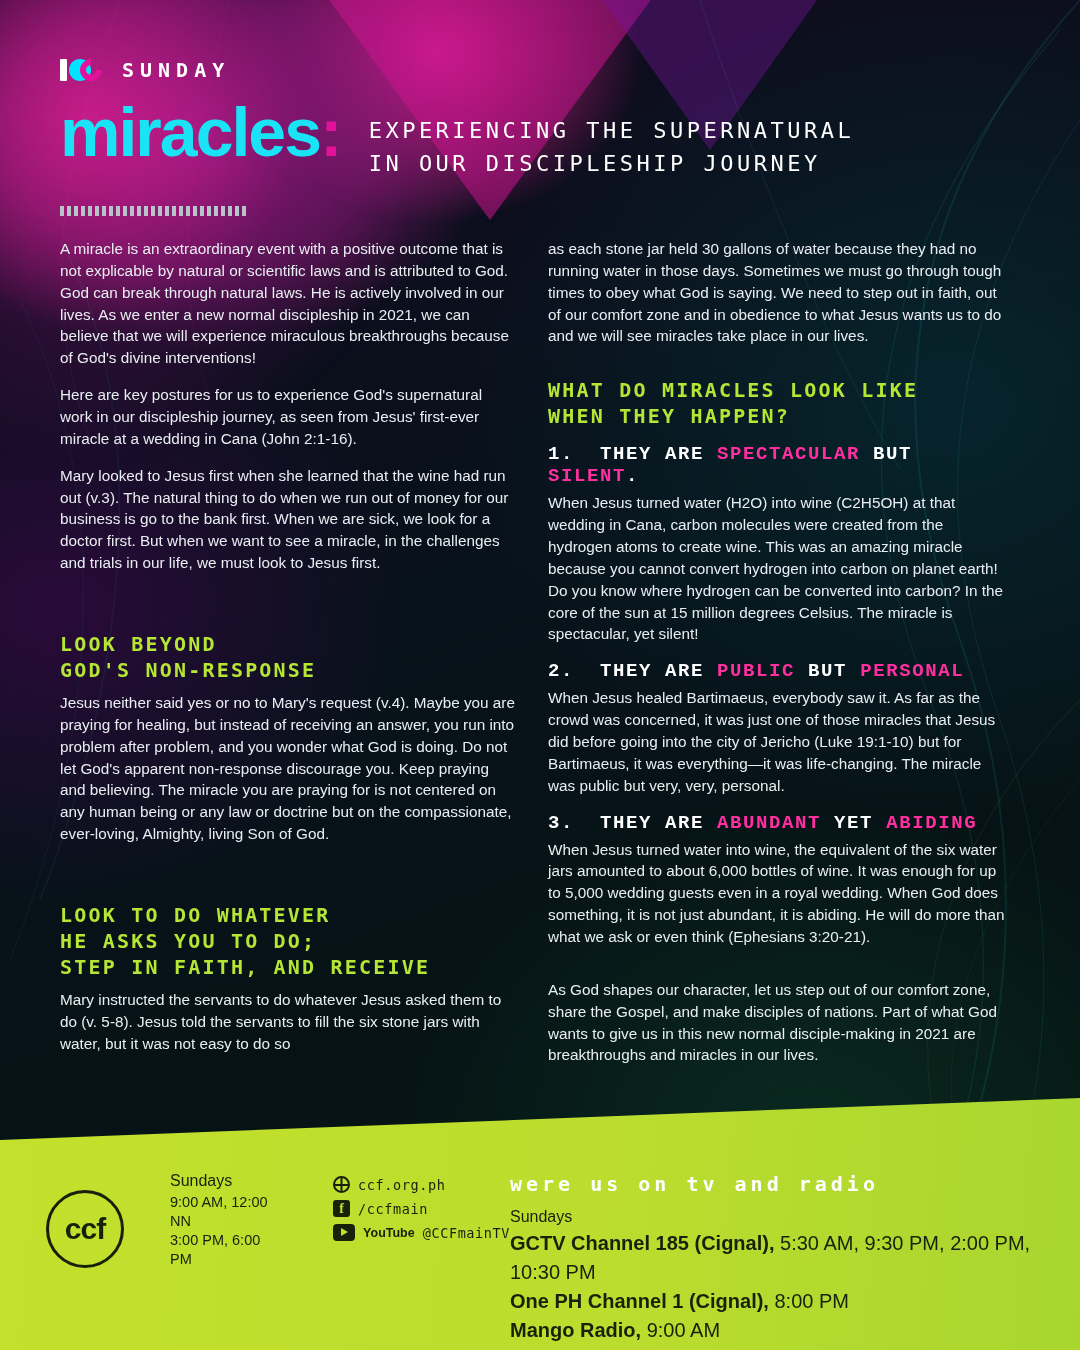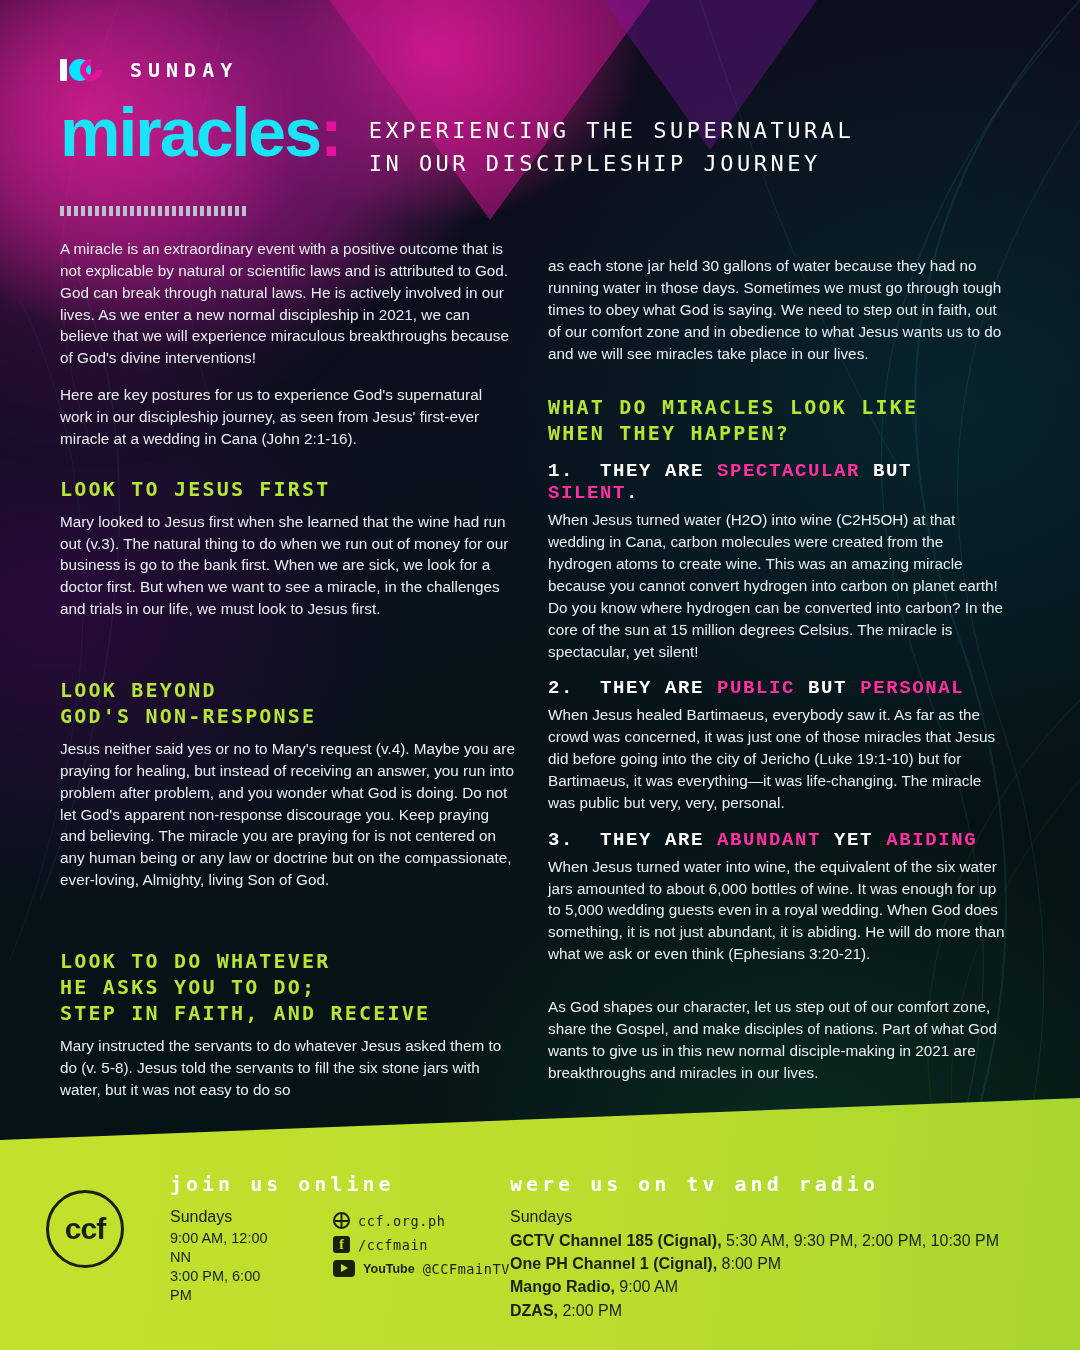--- a/index.html
+++ b/index.html
@@ -47,21 +47,21 @@
     position: absolute; left: -120px; top: -80px;
     width: 520px; height: 560px;
     background: radial-gradient(circle at 40% 35%, rgba(230,30,150,.75), rgba(120,15,110,.25) 45%, rgba(0,0,0,0) 72%);
     filter: blur(8px);
   }
 
   
   .content { position: relative; z-index: 3; }
 
   .header { padding: 58px 0 0 60px; }
-  .brand-row { display: flex; align-items: center; gap: 28px; }
+  .brand-row { display: flex; align-items: center; gap: 20px; }
   .brand-logo {
     display: flex; align-items: center; gap: 2px;
   }
   .logo-bar {
     width: 7px; height: 22px; background: #ffffff; border-radius: 1px;
   }
   .logo-o {
     width: 22px; height: 22px; border-radius: 50%;
     background: #00e5ff;
   }
@@ -92,21 +92,20 @@
   .dashrule {
     margin: 26px 0 0 0;
     width: 186px; height: 10px;
     background: repeating-linear-gradient(90deg, #b9c3cc 0 4px, rgba(0,0,0,0) 4px 7px);
   }
 
   
   .columns {
     display: flex; gap: 30px;
     padding: 22px 60px 0 60px;
-    align-items: center;
   }
   .col { width: 458px; }
   p.body {
     color: #e9eef2; font-size: 15.3px; line-height: 1.43;
     margin-bottom: 15px;
   }
   h2.section {
     color: #b6e635;
     font-family: "DejaVu Sans Mono", monospace;
     font-size: 20px; letter-spacing: 2.2px; line-height: 1.3;
@@ -177,21 +176,21 @@
   }
   .ico.yt {
     background: #18220b; border-radius: 4px; position: relative; width: 22px; flex: 0 0 22px;
   }
   .ico.yt:after {
     content: ""; position: absolute; left: 8px; top: 4px;
     border-left: 7px solid #c3e02c;
     border-top: 4.5px solid transparent; border-bottom: 4.5px solid transparent;
   }
   .yt-word { color: #18220b; font-size: 12.5px; font-weight: bold; }
-  .tv-line { color: #18220b; font-size: 16px; line-height: 1.45; }
+  .tv-line { color: #18220b; font-size: 20px; line-height: 1.45; }
   .tv-line b { font-weight: bold; }
 </style>
 </head>
 <body>
 
 <div class="bg">
   <div class="glow-left"></div>
   <div class="tri"></div>
   <div class="tri2"></div>
   <svg class="bg-streaks" viewBox="0 0 1080 1350" preserveAspectRatio="none">
@@ -237,21 +236,20 @@
     </div>
     <div class="dashrule"></div>
   </div>
 
   <div class="columns">
 
     <div class="col">
       <p class="body">A miracle is an extraordinary event with a positive outcome that is not explicable by natural or scientific laws and is attributed to God. God can break through natural laws. He is actively involved in our lives. As we enter a new normal discipleship in 2021, we can believe that we will experience miraculous breakthroughs because of God's divine interventions!</p>
       <p class="body">Here are key postures for us to experience God's supernatural work in our discipleship journey, as seen from Jesus' first-ever miracle at a wedding in Cana (John 2:1-16).</p>
 
-      <h2 class="section">LOOK TO JESUS FIRST</h2>
       <p class="body">Mary looked to Jesus first when she learned that the wine had run out (v.3). The natural thing to do when we run out of money for our business is go to the bank first. When we are sick, we look for a doctor first. But when we want to see a miracle, in the challenges and trials in our life, we must look to Jesus first.</p>
 
       <div class="spacer-lg"></div>
       <h2 class="section">
         <span>LOOK BEYOND</span><br>
         <span>GOD'S NON-RESPONSE</span>
       </h2>
       <p class="body">Jesus neither said yes or no to Mary's request (v.4). Maybe you are praying for healing, but instead of receiving an answer, you run into problem after problem, and you wonder what God is doing. Do not let God's apparent non-response discourage you. Keep praying and believing. The miracle you are praying for is not centered on any human being or any law or doctrine but on the compassionate, ever-loving, Almighty, living Son of God.</p>
 
       <div class="spacer-lg"></div>
@@ -306,21 +304,20 @@
 </div>
 
 <div class="footer-wrap">
   <div class="footer-bg"></div>
   <div class="footer-inner">
     <div class="ccf-logo">
       <div class="ccf-circle">ccf</div>
     </div>
 
     <div class="foot-col-a">
-      <div class="foot-head">join us online</div>
       <div class="foot-flex">
         <div>
           <div class="foot-sub">Sundays</div>
           <div class="foot-line">9:00 AM, 12:00 NN</div>
           <div class="foot-line">3:00 PM, 6:00 PM</div>
         </div>
         <div style="padding-top:4px">
           <div class="social-row">
             <span class="ico globe"></span>
             <span class="txt">ccf.org.ph</span>

